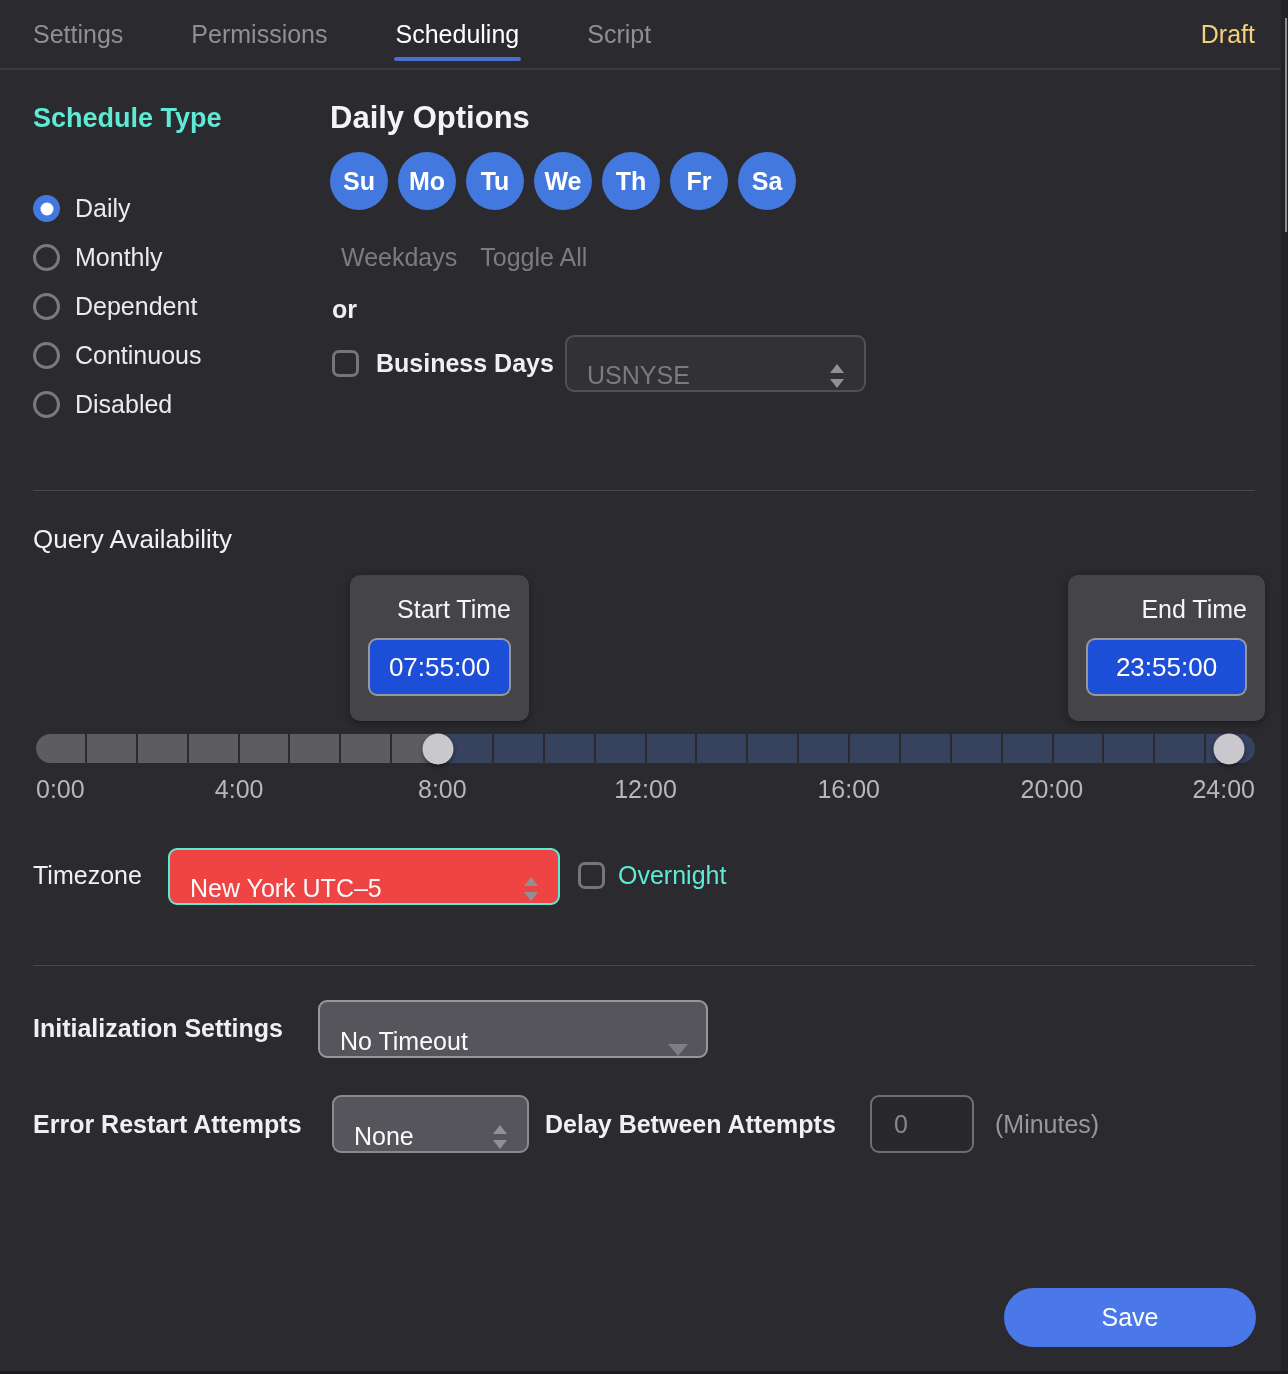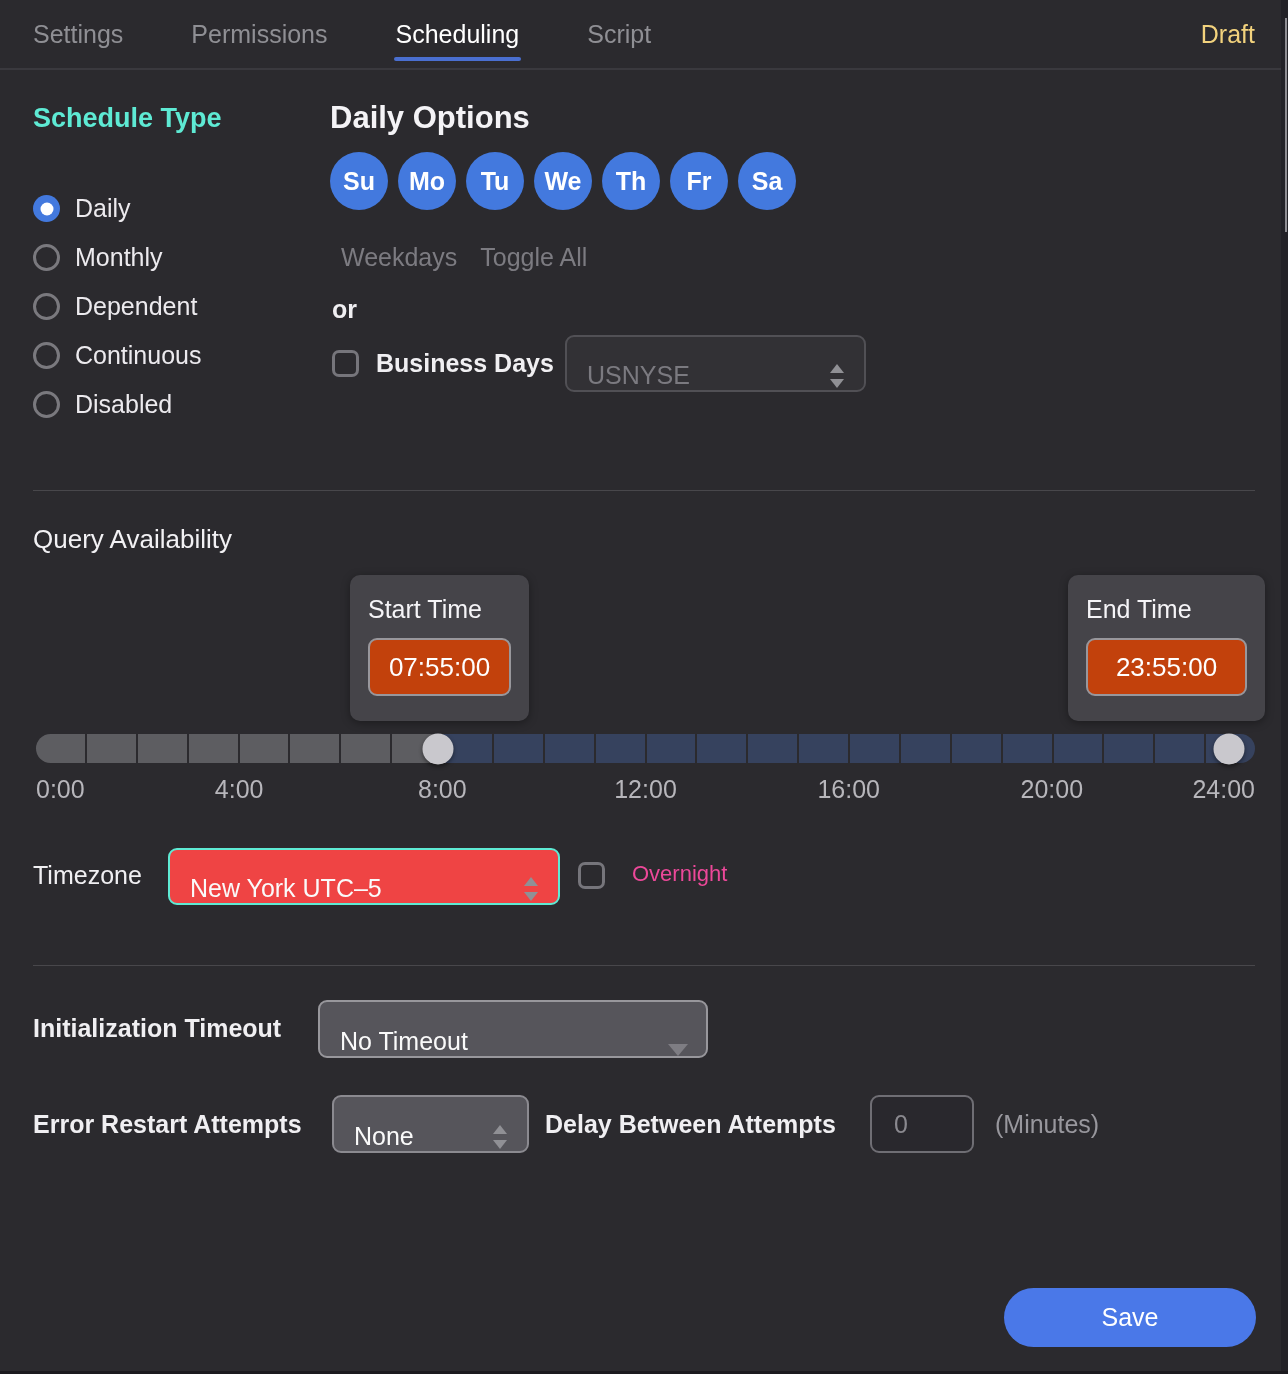--- a/index.html
+++ b/index.html
@@ -72,44 +72,44 @@
   .caret-down{position:relative;width:20px;height:12px;flex:none}
   .caret-down::before{content:"";position:absolute;top:0;left:0;
     border-left:10px solid transparent;border-right:10px solid transparent;border-top:12px solid #7e7d83}
   
   .divider{position:absolute;left:33px;width:1222px;height:1px;background:#48474b}
   #divider-1{top:490px}
   #divider-2{top:965px}
   
   #qa-heading{position:absolute;left:33px;top:524px;font-size:26px;color:#f2f1f4}
   .time-card{position:absolute;top:575px;height:146px;background:#454449;border-radius:10px;
-    box-shadow:0 2px 8px rgba(0,0,0,.35);display:flex;flex-direction:column;align-items:flex-start;
+    box-shadow:0 2px 8px rgba(0,0,0,.35);display:flex;flex-direction:column;align-items:flex-end;
     padding:16px 18px}
   #start-card{left:350px;width:179px}
   #end-card{left:1068px;width:197px}
   .time-card-label{font-size:25px;color:#f5f4f7;margin-top:4px}
   .time-value{margin-top:14px;width:100%;height:58px;border:2px solid #98979c;border-radius:9px;
     display:flex;align-items:center;justify-content:center;font-size:26px;color:#fff;cursor:pointer;
-    background:#c2410c}
+    background:#1d4ed8}
   #slider{position:absolute;left:36px;top:734px;width:1219px;height:29px}
   #track{display:flex;gap:2px;width:100%;height:100%}
   .segment{flex:1;background:var(--slider-inactive)}
   .segment.active{background:var(--slider-active)}
   .segment:first-child{border-radius:15px 0 0 15px}
   .segment:last-child{border-radius:0 15px 15px 0}
   .handle{position:absolute;top:50%;width:31px;height:31px;border-radius:50%;background:var(--handle);
     transform:translate(-50%,-50%);box-shadow:0 2px 4px rgba(0,0,0,.45);cursor:grab}
   #axis{position:absolute;left:36px;top:775px;width:1219px;height:32px;font-size:25px;color:#b7b6bb}
   .axis-label{position:absolute;top:0;transform:translateX(-50%);white-space:nowrap}
   .axis-label.first{transform:none}
   .axis-label.last{transform:translateX(-100%)}
   
   #timezone-label{position:absolute;left:33px;top:861px;font-size:25px;color:#f0eff2}
   #overnight-box{position:absolute;left:578px;top:862px}
-  #overnight-label{position:absolute;left:632px;top:861px;font-size:22px;color:#ec4899}
+  #overnight-label{position:absolute;left:618px;top:861px;font-size:25px;color:#5eead4}
   
   #init-label{position:absolute;left:33px;top:1014px;font-size:25px;font-weight:600;color:#f0eff2}
   #error-label{position:absolute;left:33px;top:1110px;font-size:25px;font-weight:600;color:#f0eff2}
   #delay-label{position:absolute;left:545px;top:1110px;font-size:25px;font-weight:600;color:#f0eff2}
   #delay-input{position:absolute;left:870px;top:1095px;width:104px;height:58px;background:#29282d;
     border:2px solid #6f6e74;border-radius:9px;color:#8a898f;font-size:25px;padding-left:22px;
     font-family:"Liberation Sans", sans-serif;outline:none}
   #minutes-label{position:absolute;left:995px;top:1110px;color:#98979d;font-size:25px}
   
   #save-btn{position:absolute;left:1004px;top:1288px;width:252px;height:59px;border-radius:30px;
@@ -237,21 +237,21 @@
 <div id="timezone-label">Timezone</div>
 <div class="select" id="timezone-select">
   <span>New York UTC–5</span>
   <span class="caret-double"></span>
 </div>
 <span class="checkbox" id="overnight-box"></span>
 <div id="overnight-label">Overnight</div>
 
 <div class="divider" id="divider-2"></div>
 
-<div id="init-label">Initialization Timeout</div>
+<div id="init-label">Initialization Settings</div>
 <div class="select" id="init-select">
   <span>No Timeout</span>
   <span class="caret-down"></span>
 </div>
 
 <div id="error-label">Error Restart Attempts</div>
 <div class="select" id="error-select">
   <span>None</span>
   <span class="caret-double"></span>
 </div>

